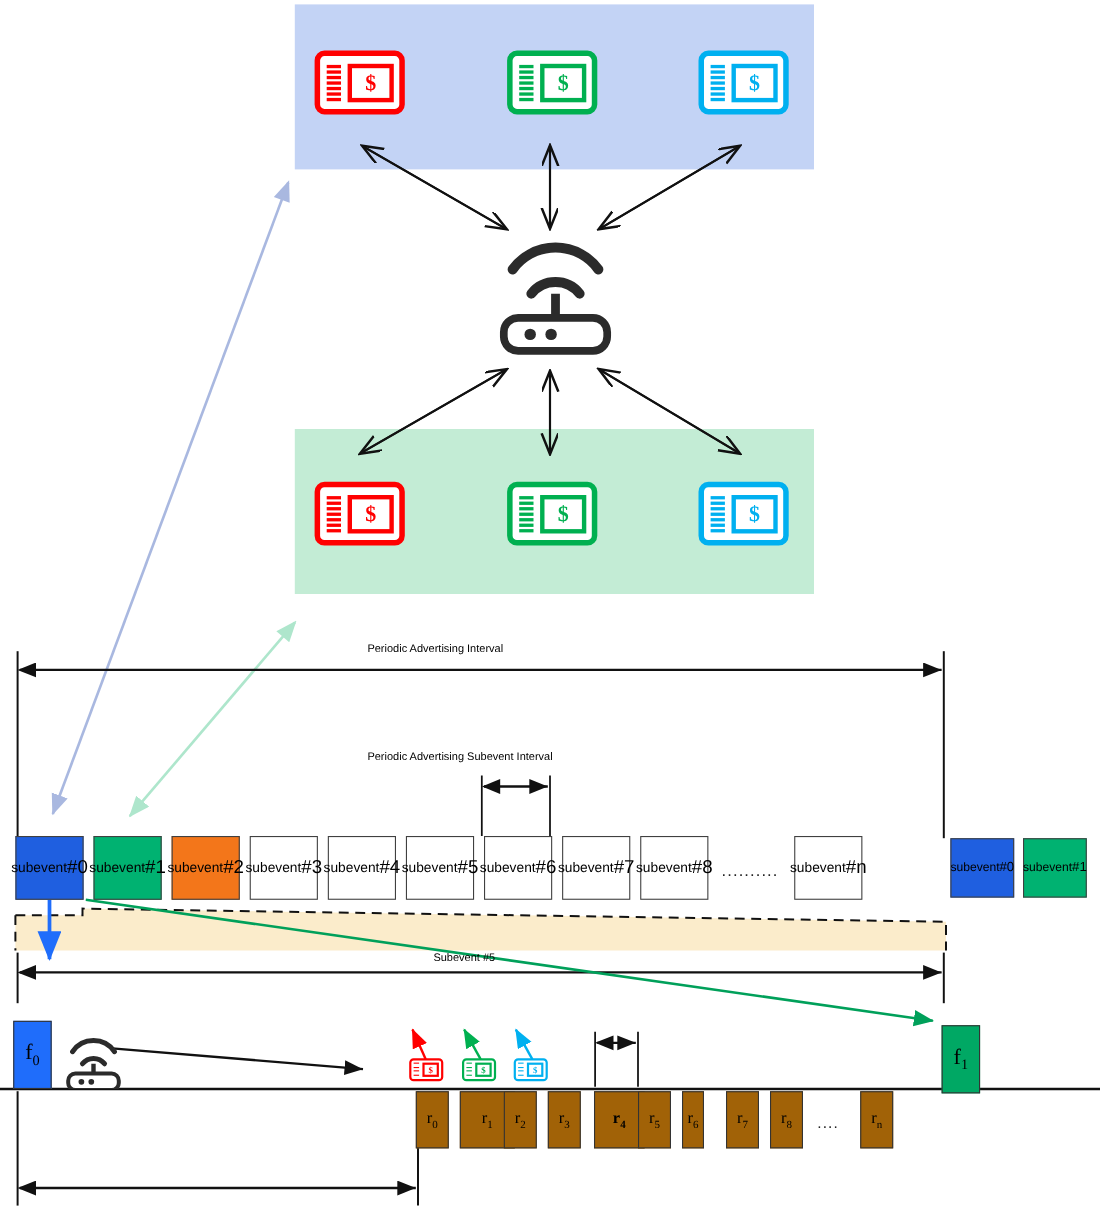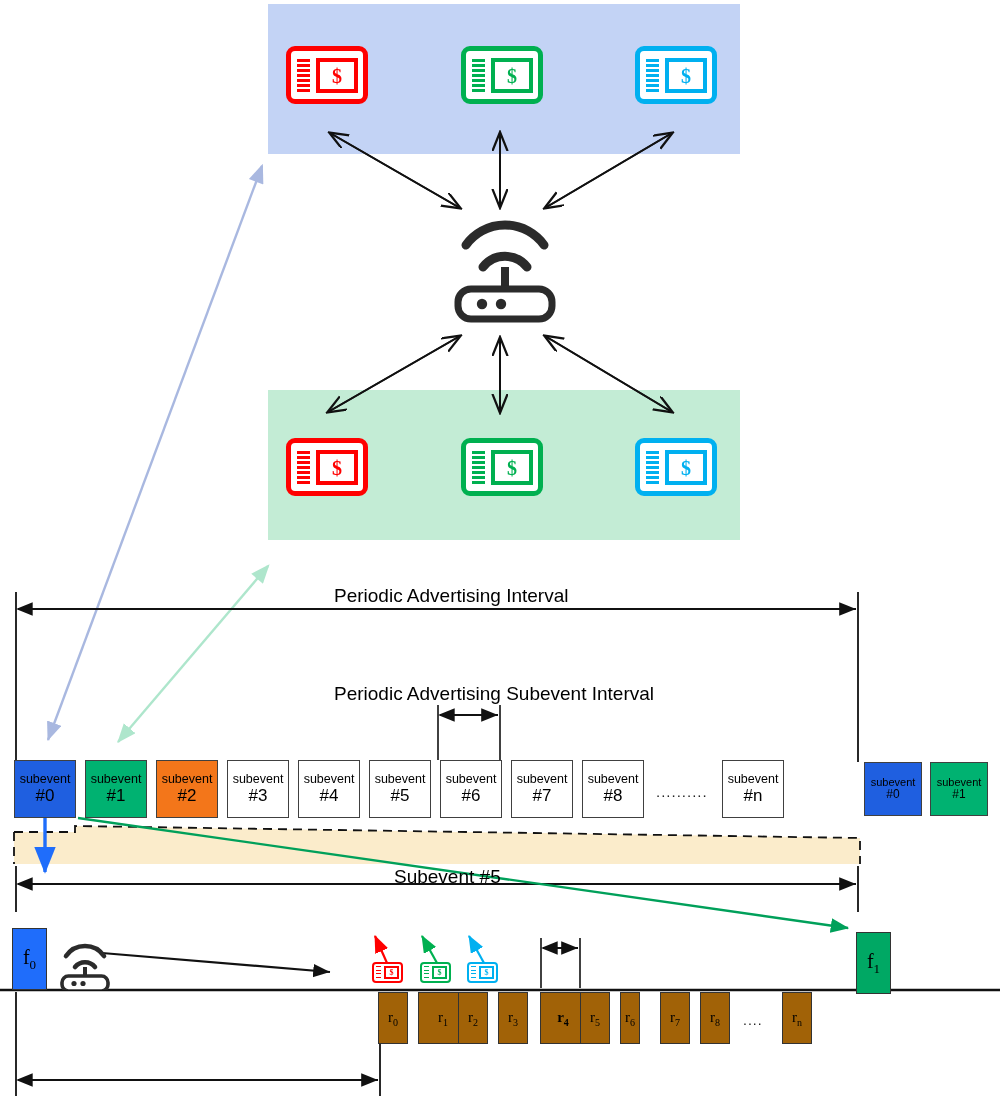--- a/index.html
+++ b/index.html
@@ -41,26 +41,26 @@
   .esl.mini .bars{left:4px;top:4px;width:5px;height:12px;}
   .esl.mini .bars i{height:1px;}
   .esl.mini .screen{left:12px;top:4px;right:4px;bottom:4px;border-width:2px;}
   .esl.mini .screen b{font-size:8px;}
 
   
   .router{position:absolute;color:#2b2b2b;}
 
   
   .lbl{position:absolute;white-space:nowrap;font-size:14.5px;color:#000;}
-  .lbl.big{font-size:19px;}
+  .lbl.big{font-size:10px;}
 
   
   .sev{
     position:absolute;box-sizing:border-box;border:1.6px solid #404040;
-    background:#ffffff;display:flex;flex-direction:column;
+    background:#ffffff;display:flex;
     align-items:center;justify-content:center;line-height:1.12;
   }
   .sev .t1{font-size:12.5px;}
   .sev .t2{font-size:17px;}
   .sev.blue{background:#1f5fe0;}
   .sev.green{background:#00b271;}
   .sev.orange{background:#f3761a;}
   .sev.small .t1{font-size:11px;}
   .sev.small .t2{font-size:12px;}
 

